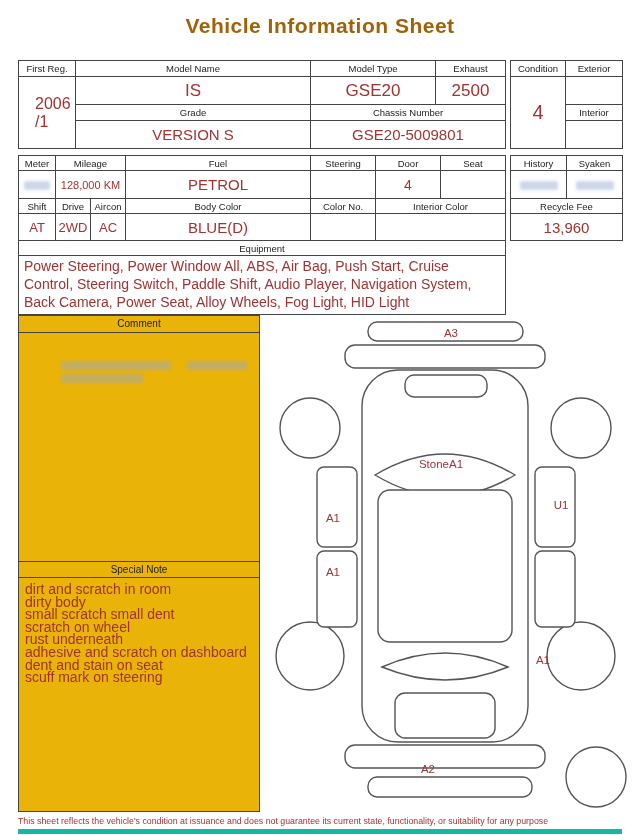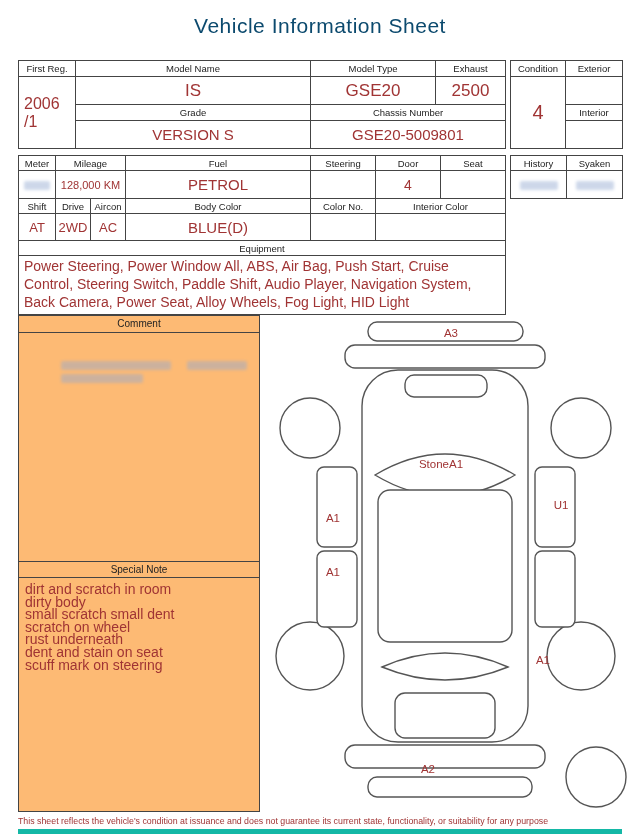--- a/index.html
+++ b/index.html
@@ -1,47 +1,47 @@
 <!DOCTYPE html>
 <html><head>
 <meta charset="utf-8">
 <style>
   * { margin:0; padding:0; box-sizing:border-box; }
   html,body { background:#fff; }
   body { font-family:"Liberation Sans", sans-serif; color:#222; }
   .page { position:relative; width:640px; height:835px; background:#fff; overflow:hidden; }
 
   .title { position:absolute; top:14px; left:0; width:100%; text-align:center;
-           font-size:21px; font-weight:400; color:#0c4a6e; letter-spacing:0.5px; }
+           font-size:21px; font-weight:700; color:#a16207; letter-spacing:0.5px; }
 
   table { border-collapse:collapse; table-layout:fixed; position:absolute; background:#fff; }
   th,td { border:1px solid #444; overflow:hidden; vertical-align:middle; padding:0 2px; }
   th { font-size:9.5px; font-weight:normal; color:#222; text-align:center; }
   .h15{height:15px} .h16{height:16px} .h27{height:27px} .h28{height:28px} .h45{height:45px}
 
   .val { color:#A03434; text-align:center; }
   .big { font-size:17px;margin-top:24px; }
   .med { font-size:15px; }
   .sm  { font-size:11px; }
   .shiftv { font-size:13px;margin-left:38px; }
   .doorv { font-size:14px; }
-  .firstreg { font-size:16px; text-align:left; padding-left:5px; white-space:pre-line; line-height:1.12; }
+  .firstreg { font-size:16px; text-align:left; padding-left:16px; white-space:pre-line; line-height:1.12; }
   .cond4 { font-size:20px; }
   .equip { color:#A03434; font-size:14px; text-align:left; padding:2px 5px; line-height:1.28;
            vertical-align:top; }
 
   #tbl-main    { left:18px; top:60px;  width:487px; }
   #tbl-cond    { left:510px; top:60px; width:112px; }
   #tbl-details { left:18px; top:155px; width:487px; }
   #right-block { position:absolute; left:510px; top:155px; width:112px; }
   #right-block table { position:static; width:112px; }
   #right-block table + table { margin-top:-1px; }
 
   #comment-box { position:absolute; left:18px; top:315px; width:242px; height:497px;
-                 border:1px solid #444; background:#fdba74; display:flex; flex-direction:column; }
+                 border:1px solid #444; background:#eab308; display:flex; flex-direction:column; }
   .box-header { height:17px; line-height:16px; text-align:center; font-size:10px;
                 border-bottom:1px solid #444; flex:0 0 auto; }
   .box-header.mid { border-top:1px solid #444; margin-top:-1px; }
   .comment-area { position:relative; height:229px; flex:0 0 auto; }
   .note-area { flex:1 1 auto; padding:5px 0 0 6px; }
   .note-line { color:#A03434; font-size:14px; line-height:12.6px; }
 
   .smudge { position:absolute; height:9px; background:#92A8D0; opacity:0.45;
             filter:blur(1.5px); border-radius:2px; }
   .smudge.inline { position:static; display:inline-block; vertical-align:middle; }
@@ -179,36 +179,50 @@
           <tr class="h15">
         <th>History</th>
         <th>Syaken</th>
       </tr>
       <tr class="h28">
         <td class="val"><span class="smudge inline" style="width:38px"></span></td>
         <td class="val"><span class="smudge inline" style="width:38px"></span></td>
       </tr>
     </tbody>
       </table>
+    <table>
+      <colgroup>
+          <col style="width:112px">
+        </colgroup>
+      <tbody>
+          <tr class="h15">
+        <th>Recycle Fee</th>
+      </tr>
+      <tr class="h27">
+        <td class="val med">13,960</td>
+      </tr>
+    </tbody>
+      </table>
   </div>
 
   <div id="comment-box">
     <div class="box-header">Comment</div>
     <div class="comment-area">
       <div class="smudge" style="left:42px;top:28px;width:110px"></div>
       <div class="smudge" style="left:168px;top:28px;width:60px"></div>
       <div class="smudge" style="left:42px;top:41px;width:82px"></div>
     </div>
     <div class="box-header mid">Special Note</div>
     <div class="note-area">
       <div class="note-line">dirt and scratch in room</div>
       <div class="note-line">dirty body</div>
       <div class="note-line">small scratch small dent</div>
       <div class="note-line">scratch on wheel</div>
       <div class="note-line">rust underneath</div>
+      <div class="note-line">adhesive and scratch on dashboard</div>
       <div class="note-line">dent and stain on seat</div>
       <div class="note-line">scuff mark on steering</div>
     </div>
   </div>
 
   <div id="diagram">
     <svg width="366" height="497" viewBox="0 0 366 497">
 
       <rect class="shape" x="106" y="7" width="155" height="19" rx="9"></rect>
       <rect class="shape" x="83" y="30" width="200" height="23" rx="10"></rect>

